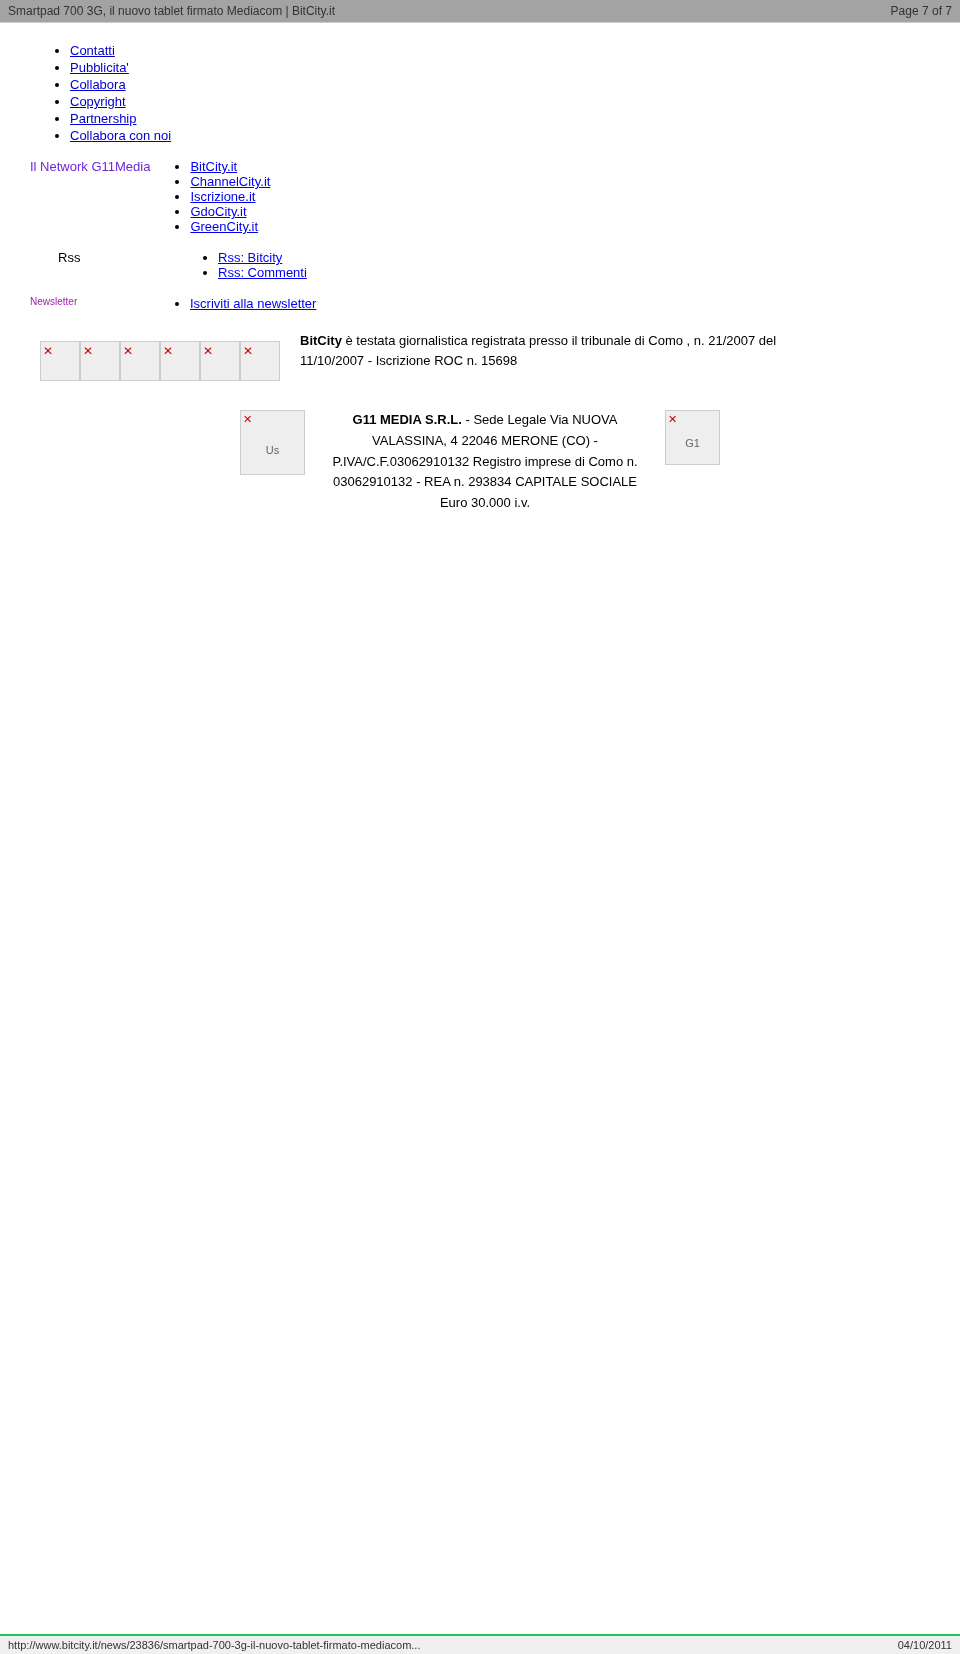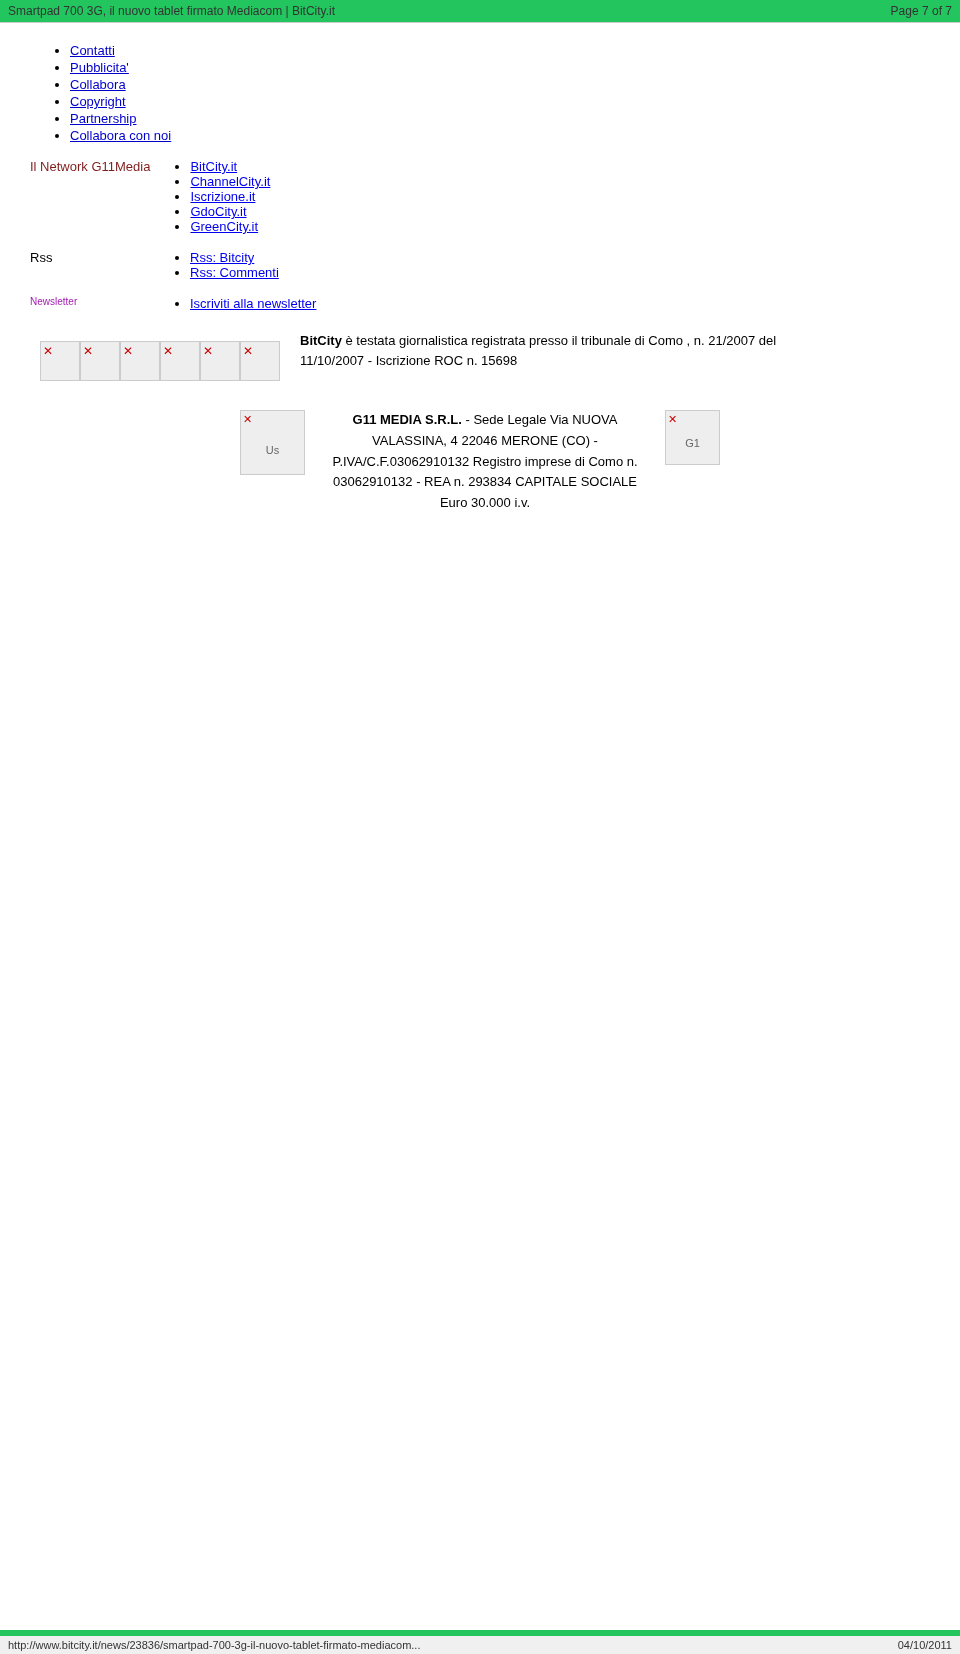--- a/index.html
+++ b/index.html
@@ -12,21 +12,21 @@
     }
 
     .browser-bar {
       display: flex;
       justify-content: space-between;
       align-items: center;
       padding: 4px 8px;
       font-size: 12px;
       color: #333;
       border-bottom: 1px solid #ccc;
-      background: #22c55e;
+      background: #a3a3a3;
     }
 
     .main-content {
       padding: 20px 30px;
     }
 
     .nav-section {
       margin-bottom: 16px;
     }
 
@@ -47,30 +47,31 @@
     }
 
     .network-section {
       display: flex;
       align-items: flex-start;
       margin-bottom: 16px;
     }
 
     .network-label {
       font-size: 13px;
-      color: #7f1d1d;
+      color: #6d28d9;
       margin-right: 20px;
       white-space: nowrap;
       min-width: 120px;
     }
 
     .rss-section {
       display: flex;
       align-items: flex-start;
       margin-bottom: 16px;
+      margin-left: 28px;
     }
 
     .rss-label {
       font-size: 13px;
       color: #000;
       margin-right: 20px;
       min-width: 120px;
     }
 
     .newsletter-section {
@@ -173,21 +174,21 @@
     .company-text .bold {
       font-weight: bold;
     }
 
     .status-bar {
       position: fixed;
       bottom: 0;
       left: 0;
       width: 960px;
       background: #f0f0f0;
-      border-top: 6px solid #22c55e;
+      border-top: 2px solid #22c55e;
       padding: 3px 8px;
       font-size: 11px;
       color: #333;
       display: flex;
       justify-content: space-between;
     }
 
     .g1-logo-box {
       width: 55px;
       height: 55px;

